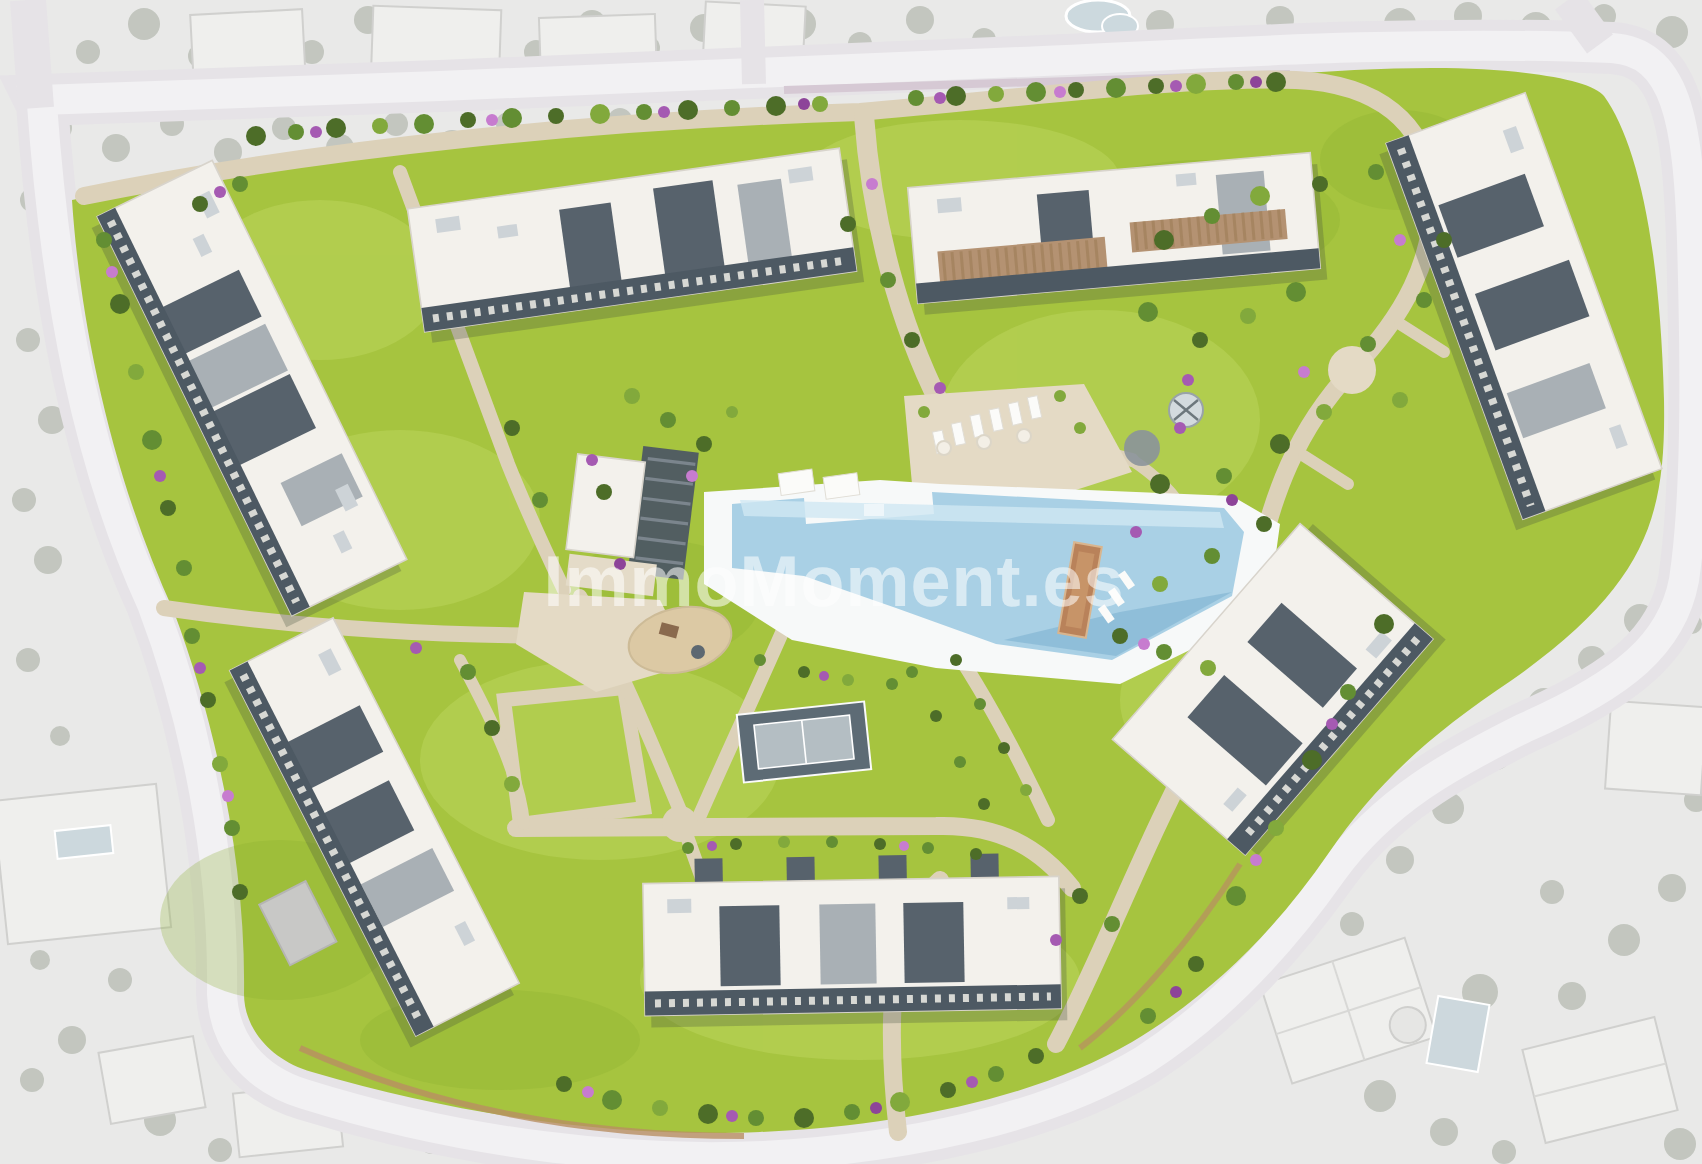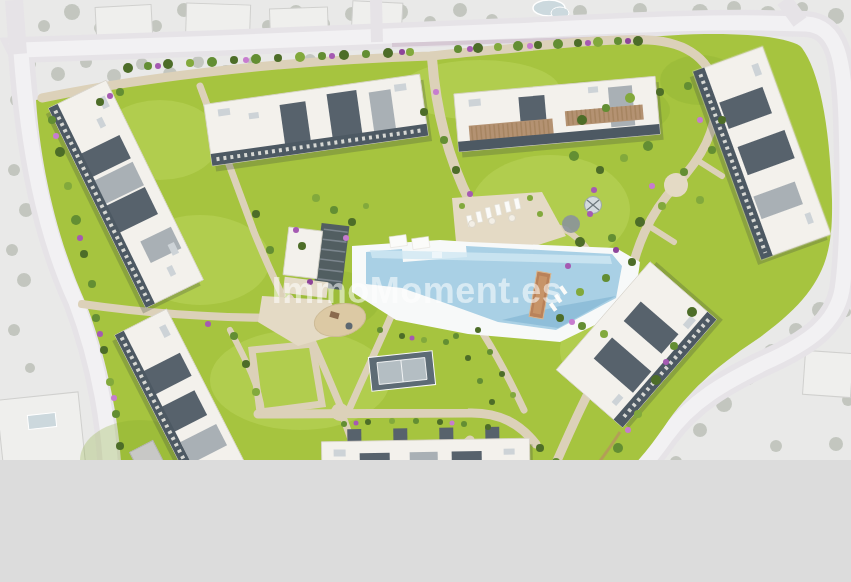--- a/index.html
+++ b/index.html
@@ -1,16 +1,16 @@
 <!DOCTYPE html>
 <html style="--bg: #e9e9e8; --road: #e6e3e7; --road-center: #f2f1f3; --grass: #a6c43f; --grass-light: #bdd65e; --grass-dark: #88ad2f; --path: #dcd1b9; --plaza: #e4dac5; --roof: #f3f1ec; --roof-edge: #d8d4cc; --roof-dark: #57626c; --roof-mid: #a9b0b5; --facade: #4d5963; --pergola: #b49272; --pool-deck: #f7f9f9; --pool-water: #a9d0e5; --pool-water-light: #cfe7f2; --pool-water-dark: #7fb2d0; --court: #5d6b75; --court-inner: #b4bec3; --track: #b9825a; --sand: #dcc9a4; --tree-dark: #4d6d28; --tree-mid: #638e33; --tree-light: #82a93c; --bush-a: #a55ab2; --bush-b: #c77ccf; --bush-c: #8d4499; --gray-tree: #b3b8ae; --wall: #b98f63; --wall-north: #d6c9d4; --watermark: rgba(255,255,255,0.55);"><head>
 <meta charset="utf-8">
 <style>
   html,body{margin:0;padding:0;background:#dcdcdc;font-family:"Liberation Sans",sans-serif;}
-  .stage{position:relative;width:851px;height:460px;overflow:hidden;background:var(--bg,#e9e9e8);text-decoration:underline;}
+  .stage{position:relative;width:851px;height:582px;overflow:hidden;background:var(--bg,#e9e9e8);text-decoration:underline;}
   svg{display:block}
   .roof{fill:var(--roof);stroke:var(--roof-edge);stroke-width:.8}
   .dark{fill:var(--roof-dark)} .mid{fill:var(--roof-mid)}
   .fac{fill:var(--facade)} .unit{fill:#cdd3d7}
   .shadow{fill:rgba(70,80,60,.28);stroke:none}
   .path{stroke:var(--path);fill:none;stroke-linecap:round}
   .plaza{fill:var(--plaza)}
   .t1{fill:var(--tree-dark)} .t2{fill:var(--tree-mid)} .t3{fill:var(--tree-light)}
   .b1{fill:var(--bush-a)} .b2{fill:var(--bush-b)} .b3{fill:var(--bush-c)}
   .gt{fill:var(--gray-tree);opacity:.7}

